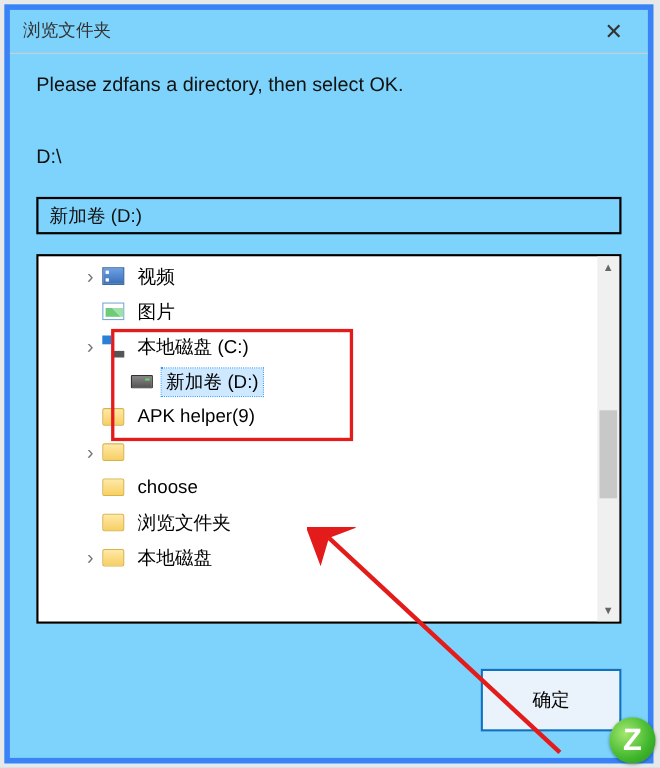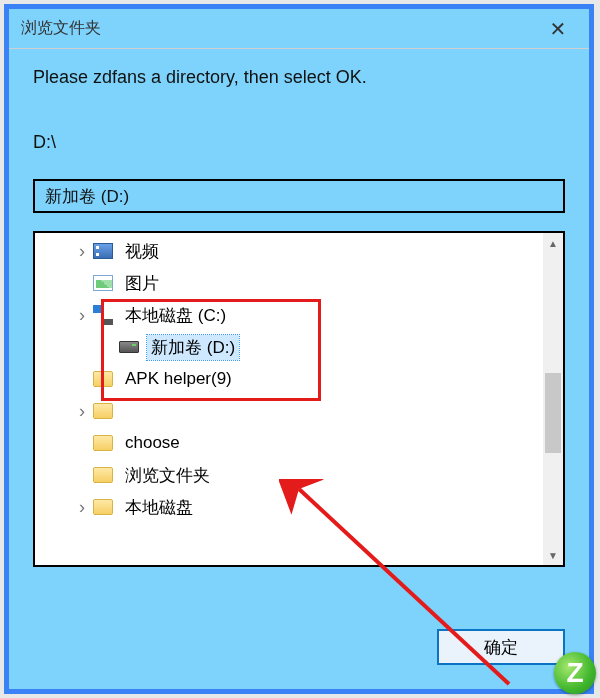--- a/index.html
+++ b/index.html
@@ -183,21 +183,21 @@
   }
   .buttons {
     position: absolute;
     right: 24px;
     bottom: 24px;
     display: flex;
     gap: 22px;
   }
   .btn {
     width: 128px;
-    height: 36px;
+    height: 57px;
     border: 1px solid #999;
     background: #f3f3f3;
     display: flex;
     align-items: center;
     justify-content: center;
     font-size: 17px;
     color: #000;
     cursor: pointer;
   }
   .btn.primary {

